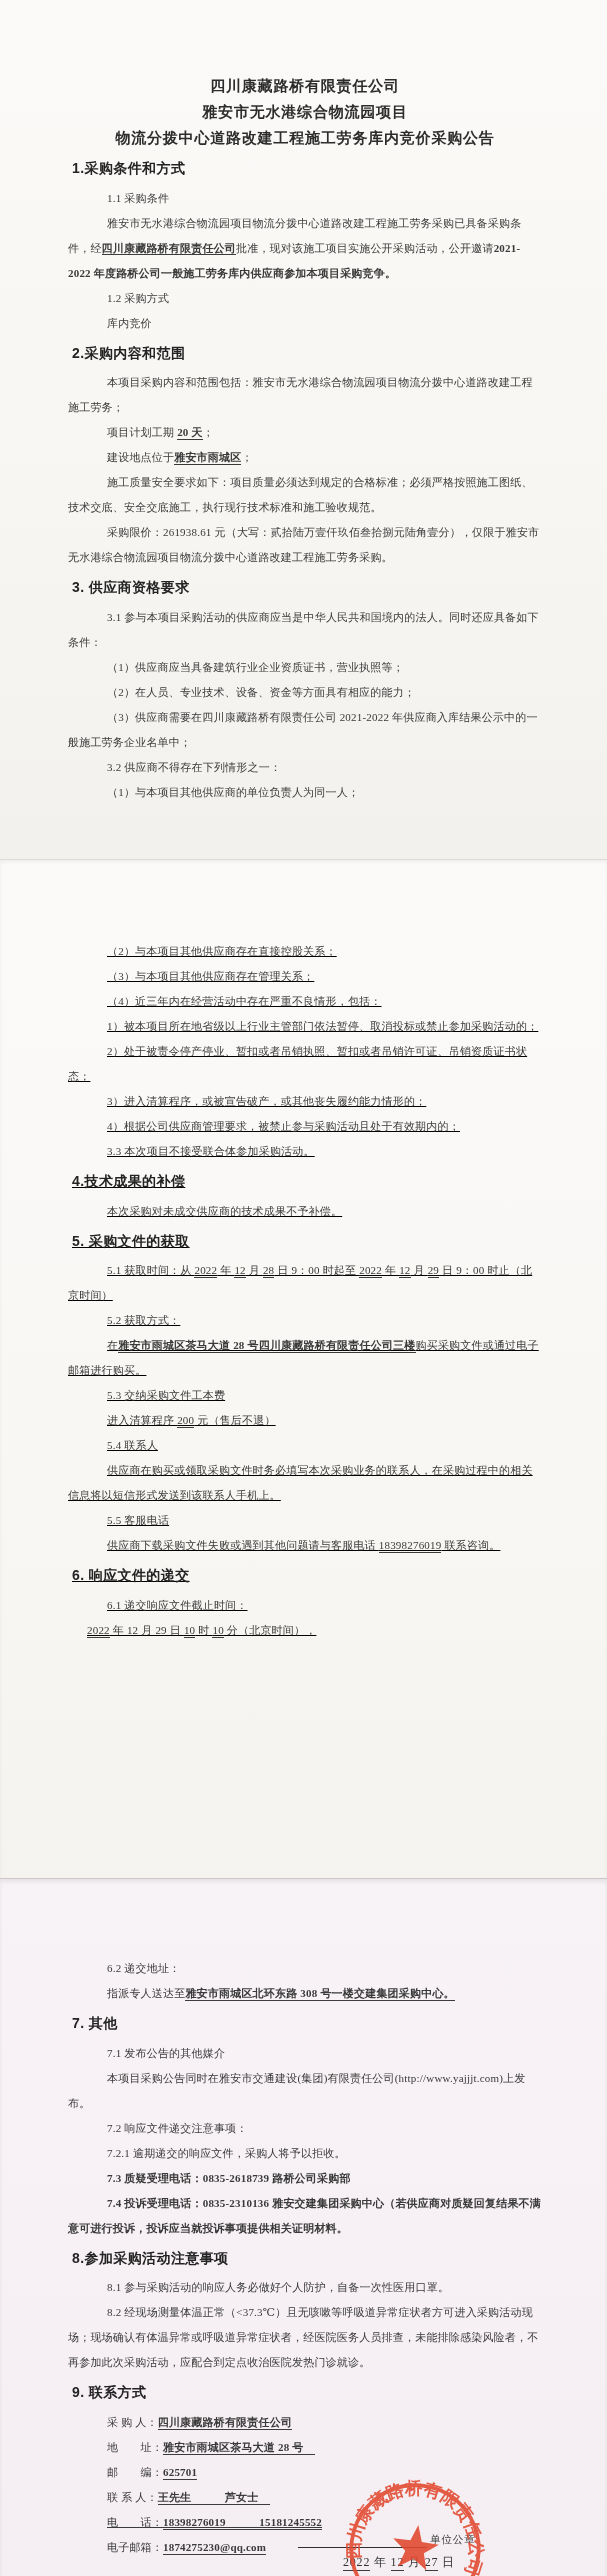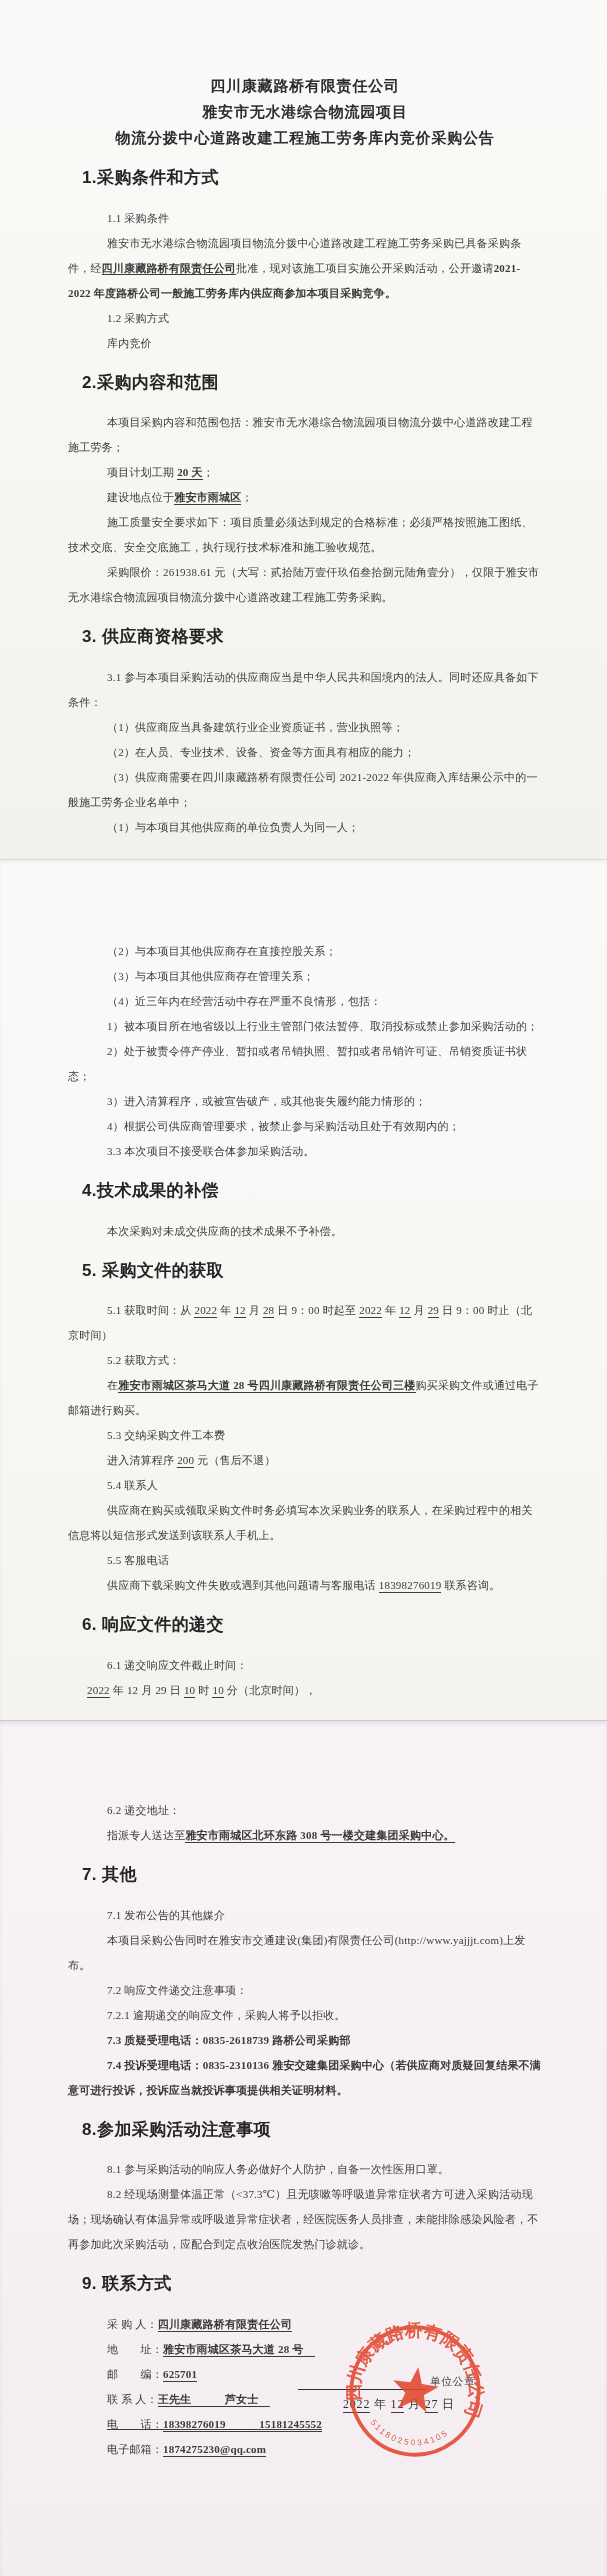--- a/index.html
+++ b/index.html
@@ -1,31 +1,31 @@
 <!DOCTYPE html>
 <html style="font-size:12px"><head>
 <meta charset="utf-8">
 <style>
   html,body{margin:0;padding:0;}
   body{background:#e8e6e2;font-family:"Liberation Serif","DejaVu Serif",serif;}
   .doc{width:607px;position:relative;}
   .page{width:607px;position:relative;overflow:hidden;box-sizing:border-box;}
   .page-1{height:859px;background:linear-gradient(180deg,#fbfaf8 0%,#f7f6f3 55%,#f2f1ee 100%);}
-  .page-2{height:861px;background:linear-gradient(180deg,#fbfaf9 0%,#f8f7f4 60%,#f4f3f0 100%);
-          border-top:1.5px solid #dedbd5;box-shadow:inset 0 2.3px 3.8px rgba(0,0,0,.05);}
+  .page-2{height:1019px;background:linear-gradient(180deg,#fbfaf9 0%,#f8f7f4 60%,#f4f3f0 100%);
+          border-top:1.5px solid #dedbd5;box-shadow:inset 0 2.3px 3.8px rgba(0,0,0,.05);text-decoration:underline;}
   .page-3{height:856px;background:linear-gradient(180deg,#f8f3f6 0%,#f6f0f4 55%,#f3edf1 100%);
           border-top:1.5px solid #ccc6c9;box-shadow:inset 0 3px 4.6px rgba(0,0,0,.07);}
   .content{padding:0 65px 0 68px;}
   .page-1 .content{padding-top:73px;}
   .page-2 .content{padding-top:79px;}
   .page-3 .content{padding-top:77px;}
   .title-line{font-family:"Liberation Sans","DejaVu Sans",sans-serif;font-weight:bold;
               font-size:15px;line-height:26px;text-align:center;color:#2d2d2d;letter-spacing:0.8px;}
   .heading{font-family:"Liberation Sans","DejaVu Sans",sans-serif;font-weight:bold;
-           font-size:17px;line-height:26.6px;color:#242424;margin:14px;letter-spacing:0.4px;}
+           font-size:14px;line-height:26.6px;color:#242424;margin:4px;letter-spacing:0.4px;}
   p.para{margin:0;font-size:11px;line-height:25px;color:#3a3a3a;letter-spacing:0.2px;}
   .u{border-bottom:0.8px solid #3c3c3c;padding-bottom:0.8px;}
   .bold{font-weight:bold;}
   .stamp-area{position:absolute;left:0;top:0;width:607px;height:720px;pointer-events:none;}
   .seal-underline{position:absolute;left:298px;top:668px;width:129px;border-top:1.1px solid #2f2f2f;}
   .seal-label{position:absolute;left:430px;top:654px;font-size:10.6px;color:#3a3a3a;letter-spacing:0.8px;}
   .date-line{position:absolute;left:343px;top:675px;font-size:12px;color:#323232;margin:0;letter-spacing:0.8px;}
   .seal-svg{position:absolute;left:343px;top:598px;opacity:.88;transform:rotate(8deg);}
 </style>
 </head>
@@ -47,20 +47,21 @@
         <p class="para" style="text-indent: 39px;">本项目采购内容和范围包括：雅安市无水港综合物流园项目物流分拨中心道路改建工程施工劳务；</p>
         <p class="para" style="text-indent: 39px;"><span>项目计划工期 </span><span class="u bold">20 天</span><span>；</span></p>
         <p class="para" style="text-indent: 39px;"><span>建设地点位于</span><span class="u bold">雅安市雨城区</span><span>；</span></p>
         <p class="para" style="text-indent: 39px;">施工质量安全要求如下：项目质量必须达到规定的合格标准；必须严格按照施工图纸、技术交底、安全交底施工，执行现行技术标准和施工验收规范。</p>
         <p class="para" style="text-indent: 39px;">采购限价：261938.61 元（大写：贰拾陆万壹仟玖佰叁拾捌元陆角壹分），仅限于雅安市无水港综合物流园项目物流分拨中心道路改建工程施工劳务采购。</p>
         <div class="heading">3. 供应商资格要求</div>
         <p class="para" style="text-indent: 39px;">3.1 参与本项目采购活动的供应商应当是中华人民共和国境内的法人。同时还应具备如下条件：</p>
         <p class="para" style="text-indent: 39px;">（1）供应商应当具备建筑行业企业资质证书，营业执照等；</p>
         <p class="para" style="text-indent: 39px;">（2）在人员、专业技术、设备、资金等方面具有相应的能力；</p>
         <p class="para" style="text-indent: 39px;">（3）供应商需要在四川康藏路桥有限责任公司 2021-2022 年供应商入库结果公示中的一般施工劳务企业名单中；</p>
+        <p class="para" style="text-indent: 39px;">3.2 供应商不得存在下列情形之一：</p>
         <p class="para" style="text-indent: 39px;">（1）与本项目其他供应商的单位负责人为同一人；</p>
       </div>
   </div>
 
   <div class="page page-2">
     <div class="content">
         <p class="para" style="text-indent: 39px;">（2）与本项目其他供应商存在直接控股关系；</p>
         <p class="para" style="text-indent: 39px;">（3）与本项目其他供应商存在管理关系；</p>
         <p class="para" style="text-indent: 39px;">（4）近三年内在经营活动中存在严重不良情形，包括：</p>
         <p class="para" style="text-indent: 39px;">1）被本项目所在地省级以上行业主管部门依法暂停、取消投标或禁止参加采购活动的；</p>

